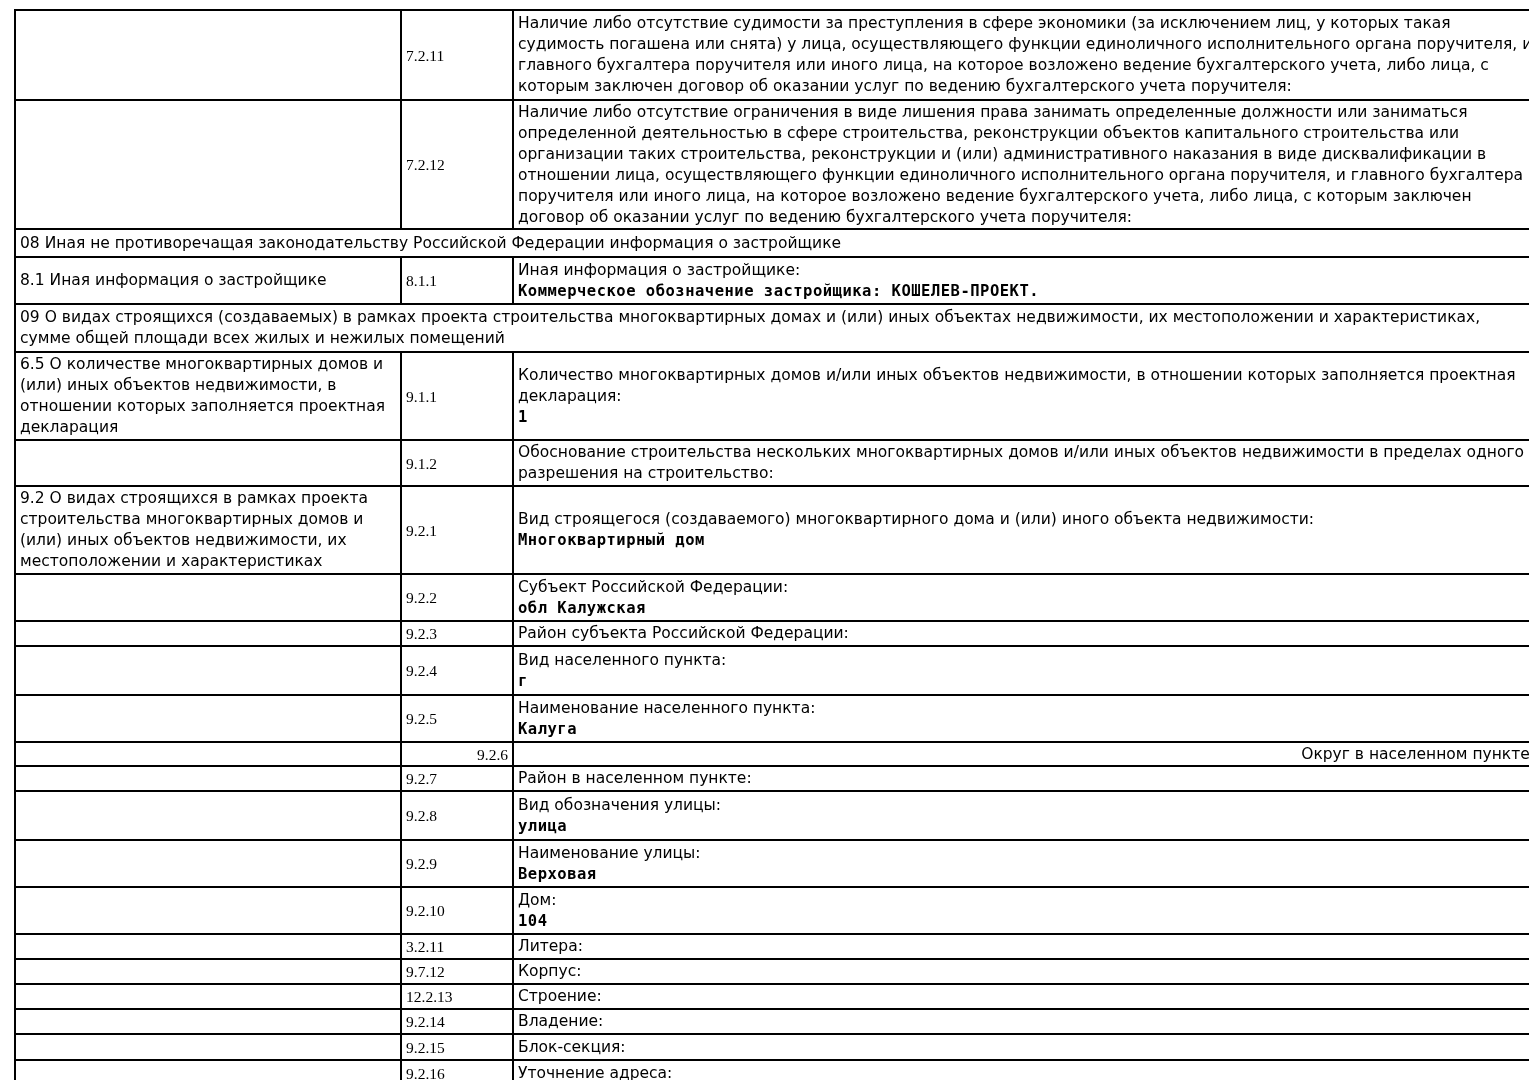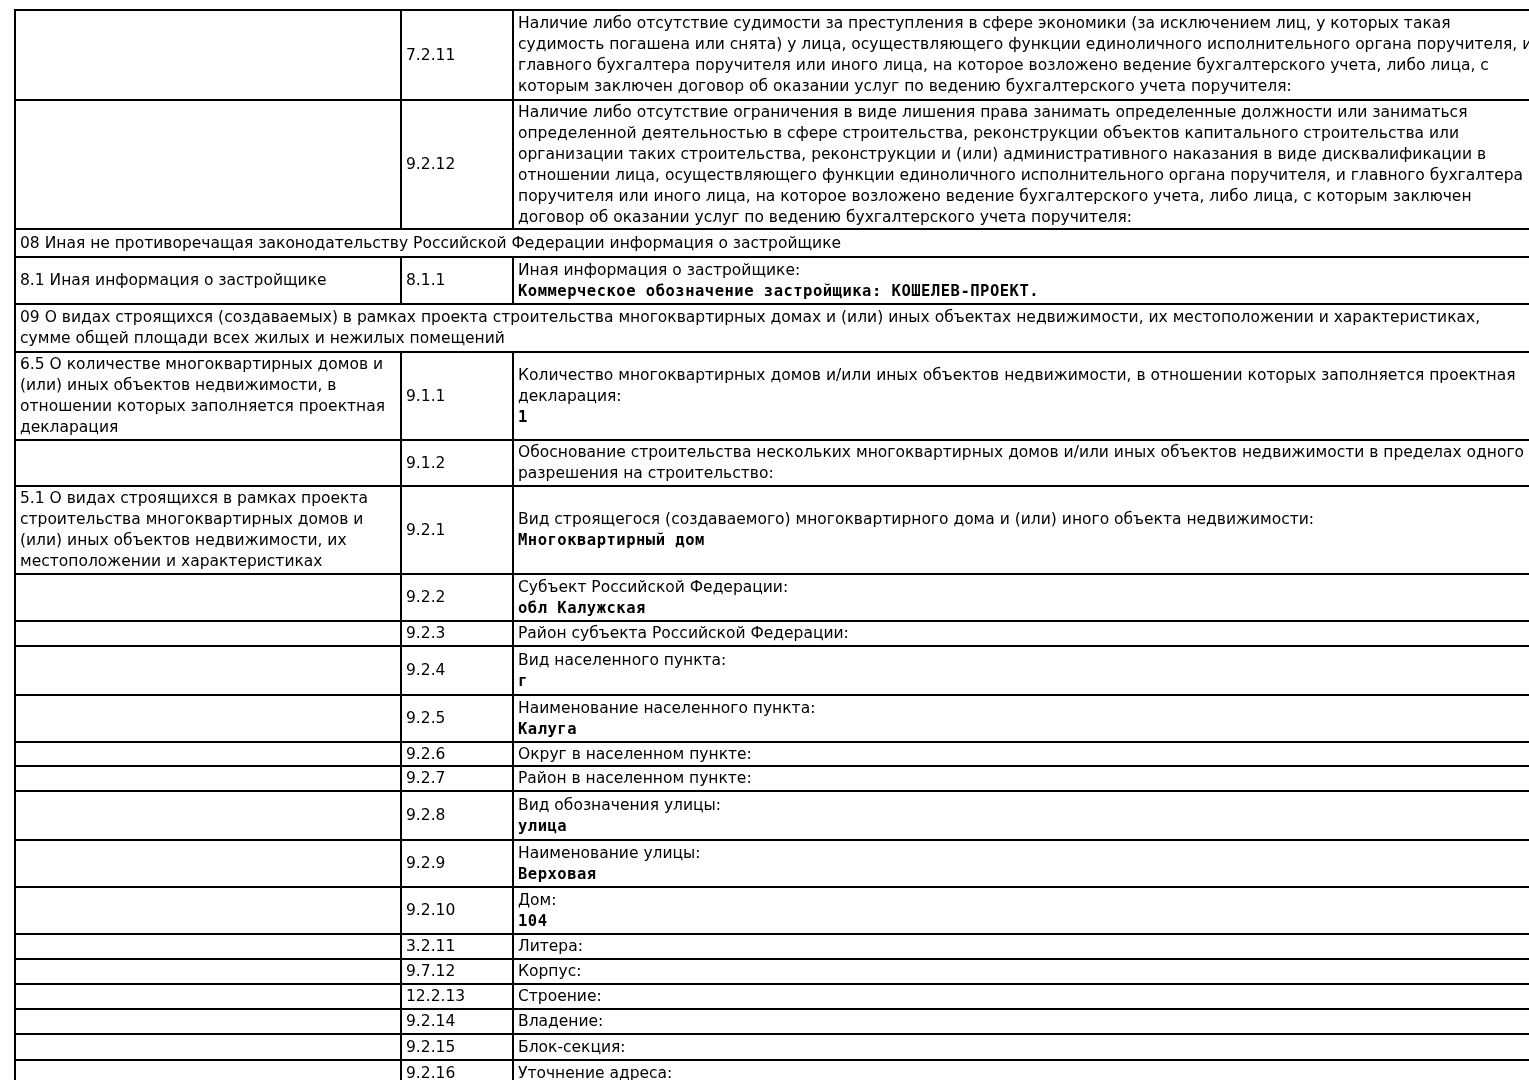--- a/index.html
+++ b/index.html
@@ -23,33 +23,33 @@
   table.decl td {
     border: 2px solid #000000;
     padding: 0 4px;
     font-size: 15.5px;
     line-height: 21px;
     vertical-align: middle;
     overflow: hidden;
     word-wrap: break-word;
   }
   td.c-left  { width: 376px; margin-left: 20px; }
-  td.c-num   { width: 102px; }
+  td.c-num   { width: 102px; font-family: Liberation Serif, serif; }
   td.c-body  { width: 1017px; }
   tr.section td {
     padding: 1px 4px;
   }
   .field-value {
     font-family: "DejaVu Sans Mono", "Liberation Mono", monospace;
     font-weight: bold;
     letter-spacing: 0.5px;
   }
   .field-value:empty { display: none; }
   
-  tr.h22  td { height: 22px; }
+  tr.h22  td { height: 22px; text-align: right; }
   tr.h23  td { height: 23px; }
   tr.h24  td { height: 24px; }
   tr.h44  td { height: 44px; }
   tr.h45  td { height: 45px; }
   tr.h47  td { height: 47px; }
   tr.h86  td { height: 86px; }
   tr.h88  td { height: 88px; }
   tr.h127 td { height: 127px; }
 </style>
 </head>
@@ -62,21 +62,21 @@
       <td class="c-left"></td>
       <td class="c-num">7.2.11</td>
       <td class="c-body">
         <div class="field-label">Наличие либо отсутствие судимости за преступления в сфере экономики (за исключением лиц, у которых такая судимость погашена или снята) у лица, осуществляющего функции единоличного исполнительного органа поручителя, и главного бухгалтера поручителя или иного лица, на которое возложено ведение бухгалтерского учета, либо лица, с которым заключен договор об оказании услуг по ведению бухгалтерского учета поручителя:</div>
 
       </td>
     </tr>
 
     <tr class="h127">
       <td class="c-left"></td>
-      <td class="c-num">9.2.12</td>
+      <td class="c-num">7.2.12</td>
       <td class="c-body">
         <div class="field-label">Наличие либо отсутствие ограничения в виде лишения права занимать определенные должности или заниматься определенной деятельностью в сфере строительства, реконструкции объектов капитального строительства или организации таких строительства, реконструкции и (или) административного наказания в виде дисквалификации в отношении лица, осуществляющего функции единоличного исполнительного органа поручителя, и главного бухгалтера поручителя или иного лица, на которое возложено ведение бухгалтерского учета, либо лица, с которым заключен договор об оказании услуг по ведению бухгалтерского учета поручителя:</div>
 
       </td>
     </tr>
 
     <tr class="section h24">
       <td colspan="3">08 Иная не противоречащая законодательству Российской Федерации информация о застройщике</td>
     </tr>
 
@@ -105,21 +105,21 @@
     <tr class="h44">
       <td class="c-left"></td>
       <td class="c-num">9.1.2</td>
       <td class="c-body">
         <div class="field-label">Обоснование строительства нескольких многоквартирных домов и/или иных объектов недвижимости в пределах одного разрешения на строительство:</div>
 
       </td>
     </tr>
 
     <tr class="h86">
-      <td class="c-left">5.1 О видах строящихся в рамках проекта строительства многоквартирных домов и (или) иных объектов недвижимости, их местоположении и характеристиках</td>
+      <td class="c-left">9.2 О видах строящихся в рамках проекта строительства многоквартирных домов и (или) иных объектов недвижимости, их местоположении и характеристиках</td>
       <td class="c-num">9.2.1</td>
       <td class="c-body">
         <div class="field-label">Вид строящегося (создаваемого) многоквартирного дома и (или) иного объекта недвижимости:</div>
         <div class="field-value">Многоквартирный дом</div>
       </td>
     </tr>
 
     <tr class="h45">
       <td class="c-left"></td>
       <td class="c-num">9.2.2</td>

